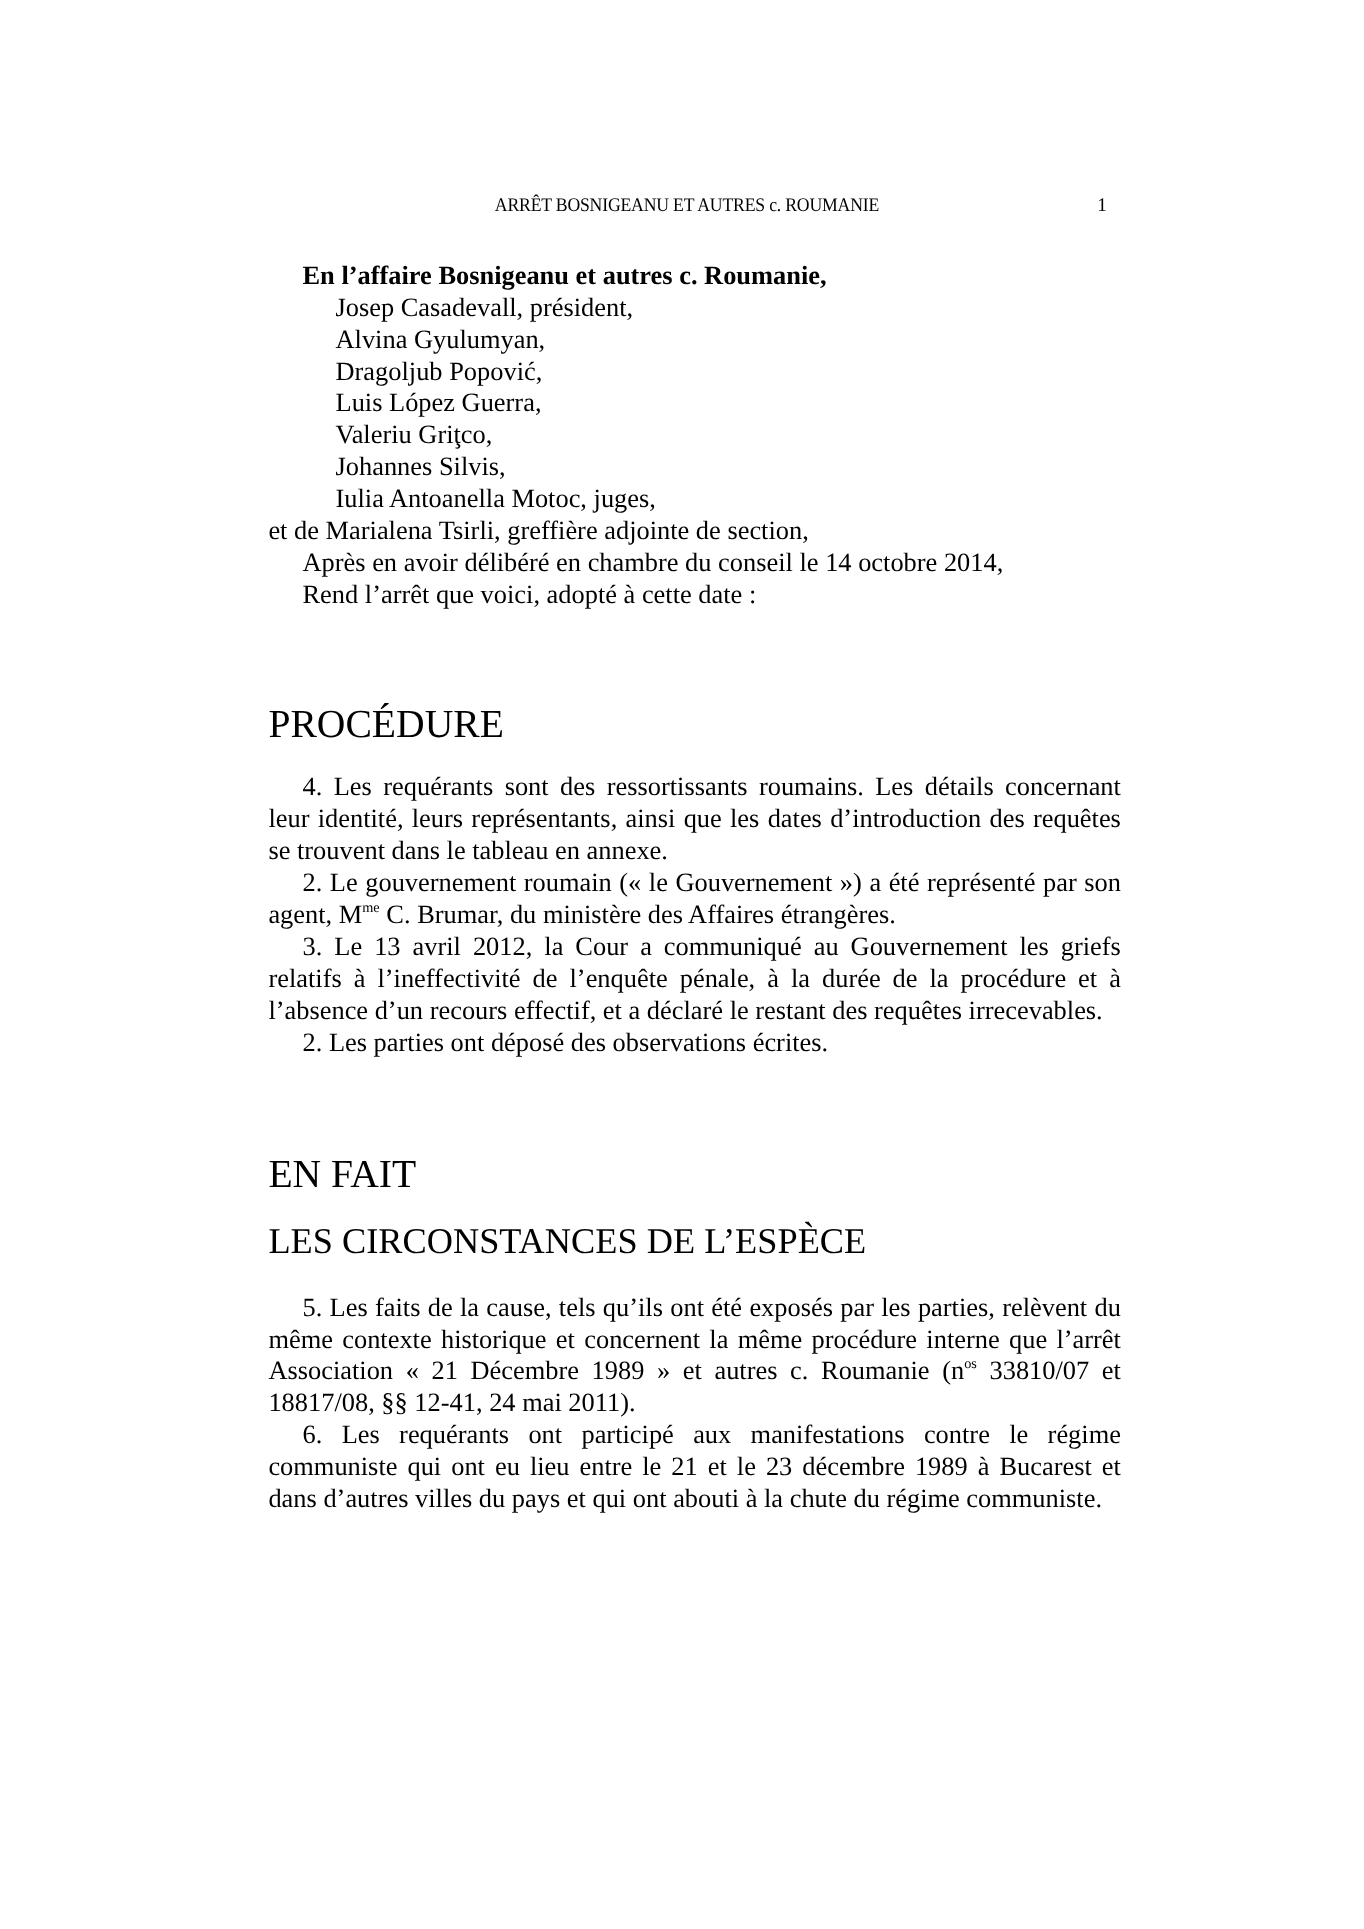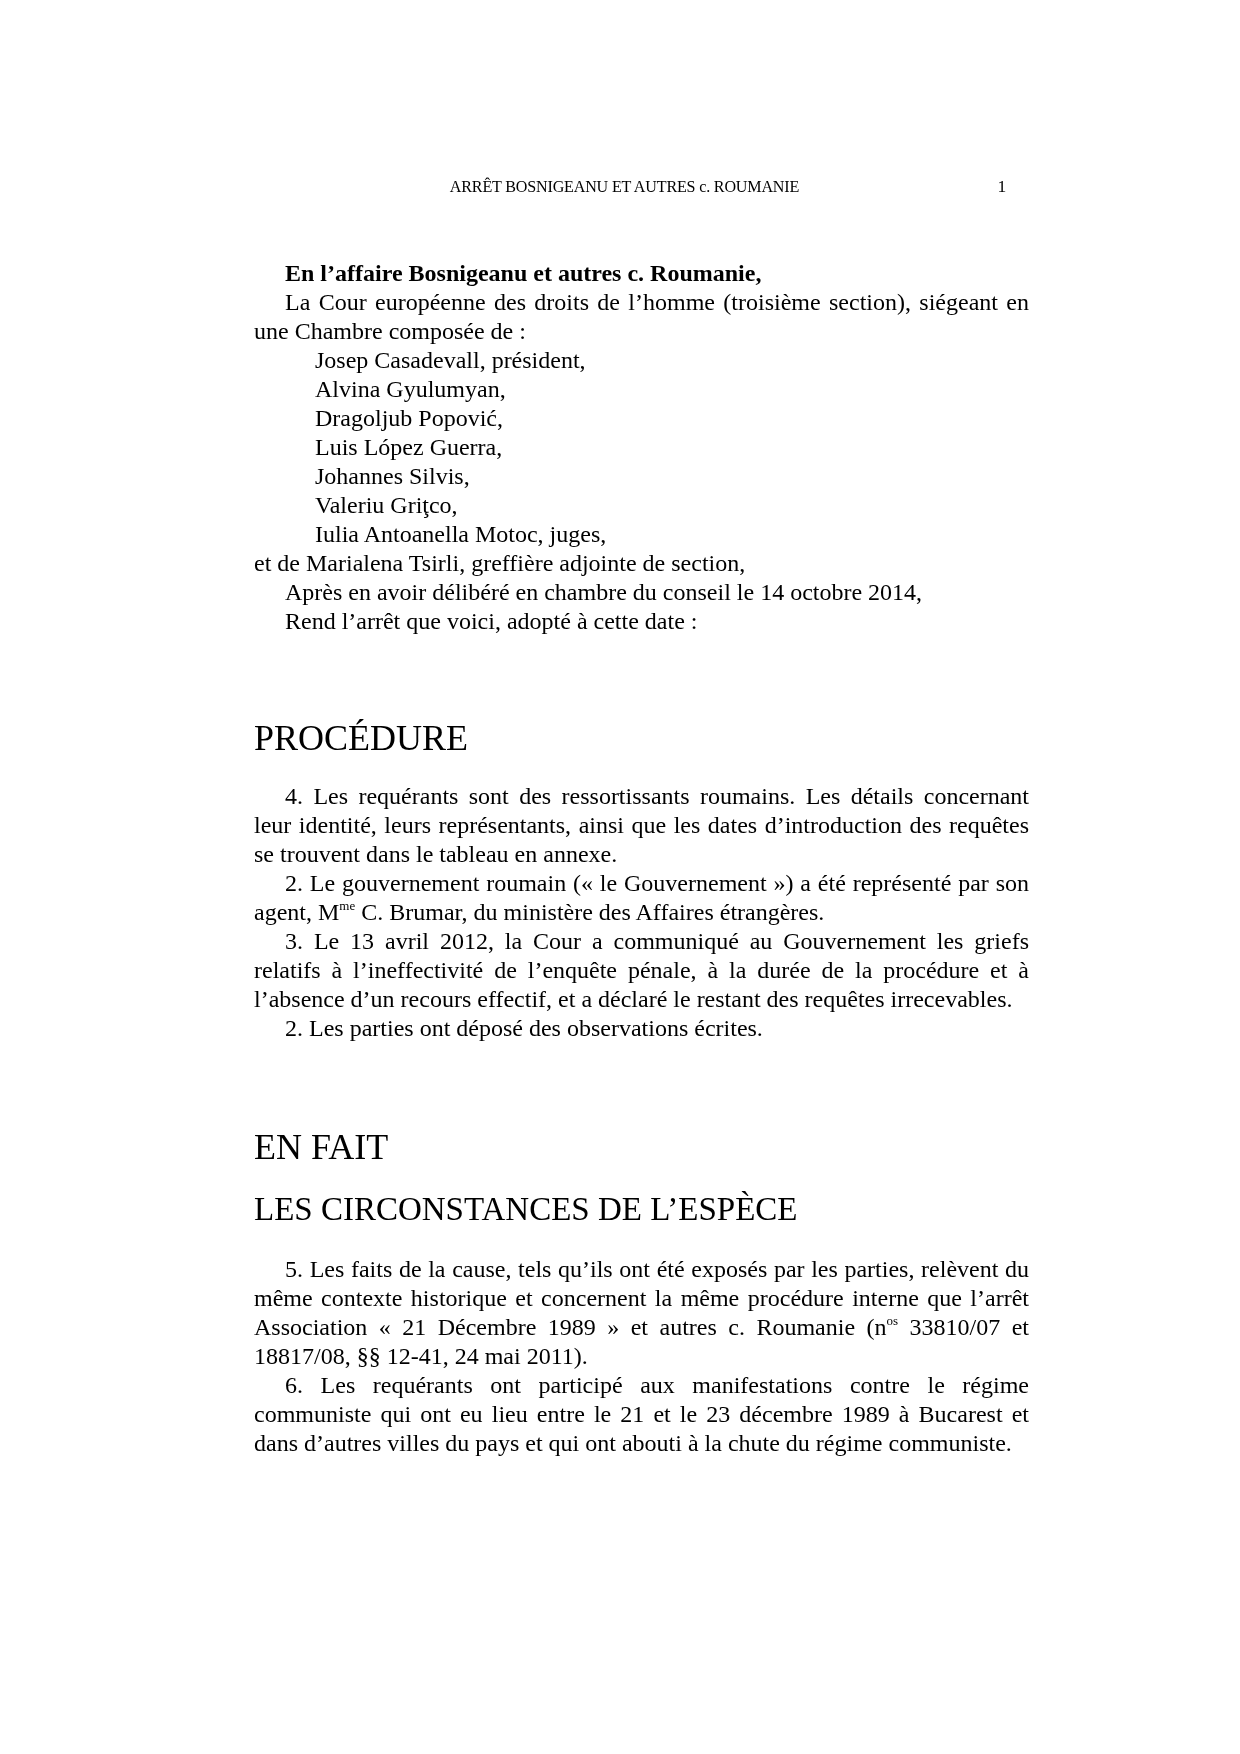--- a/index.html
+++ b/index.html
@@ -37,26 +37,25 @@
       top: 0;
       transform: scaleX(0.92);
     }
     .running-header .pageno {
       position: absolute;
       right: 6px;
       top: 0;
     }
     .body {
       position: absolute;
-      left: 254px;
+      left: 244px;
       top: 237px;
       width: 775px;
       font-size: 24px;
       line-height: 29px;
-      margin-top: 22px;
     }
     .body p {
       margin: 0;
       text-align: justify;
     }
     .indent { text-indent: 31px; }
     .bold { font-weight: bold; }
     .judge {
       padding-left: 61px;
       text-align: left;
@@ -82,27 +81,26 @@
 <div class="page">
 
   <div class="running-header">
     <span class="title">ARRÊT BOSNIGEANU ET AUTRES c. ROUMANIE</span>
     <span class="pageno">1</span>
   </div>
 
   <div class="body">
 
     <p class="indent bold last-left">En l’affaire Bosnigeanu et autres c. Roumanie,</p>
-    <p class="indent last-left">La Cour européenne des droits de l’homme (troisième section), siégeant en une Chambre composée de :</p>
     <p class="judge">Josep Casadevall, président,</p>
     <p class="judge">Alvina Gyulumyan,</p>
     <p class="judge">Dragoljub Popović,</p>
     <p class="judge">Luis López Guerra,</p>
+    <p class="judge">Valeriu Griţco,</p>
     <p class="judge">Johannes Silvis,</p>
-    <p class="judge">Valeriu Griţco,</p>
     <p class="judge">Iulia Antoanella Motoc, juges,</p>
     <p class="last-left">et de Marialena Tsirli, greffière adjointe de section,</p>
     <p class="indent last-left">Après en avoir délibéré en chambre du conseil le 14 octobre 2014,</p>
     <p class="indent last-left">Rend l’arrêt que voici, adopté à cette date :</p>
 
     <div style="height: 84px;"></div>
     <h1 class="heading1">PROCÉDURE</h1>
     <div style="height: 26px;"></div>
 
     <p class="indent last-left">4. Les requérants sont des ressortissants roumains. Les détails concernant leur identité, leurs représentants, ainsi que les dates d’introduction des requêtes se trouvent dans le tableau en annexe.</p>

